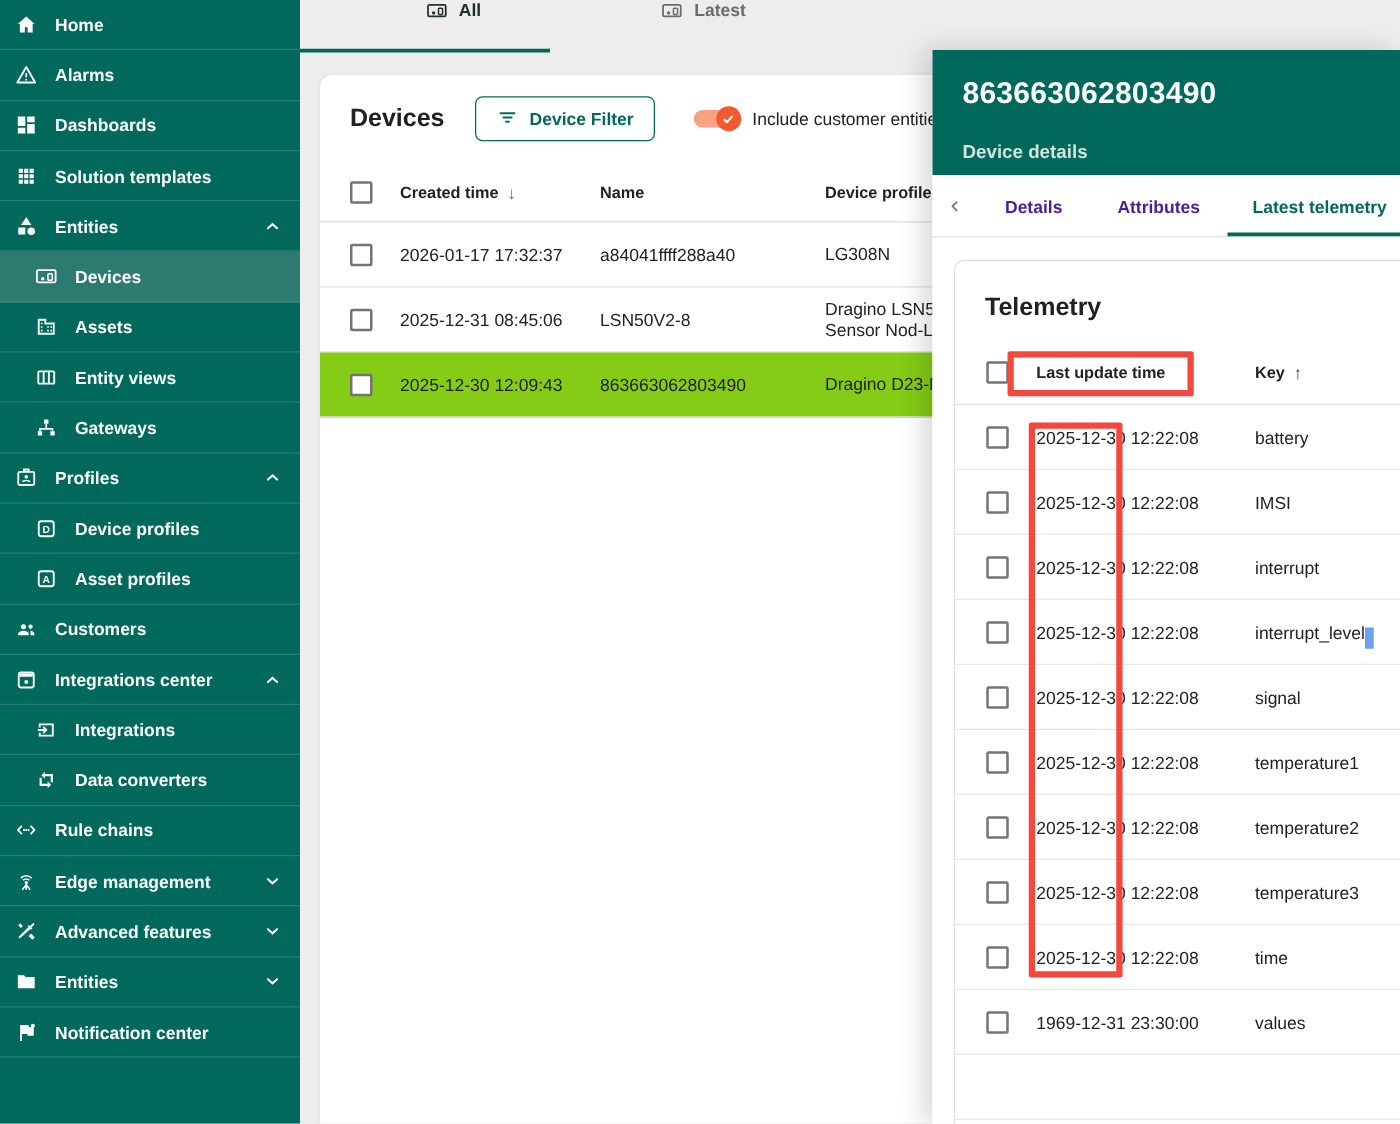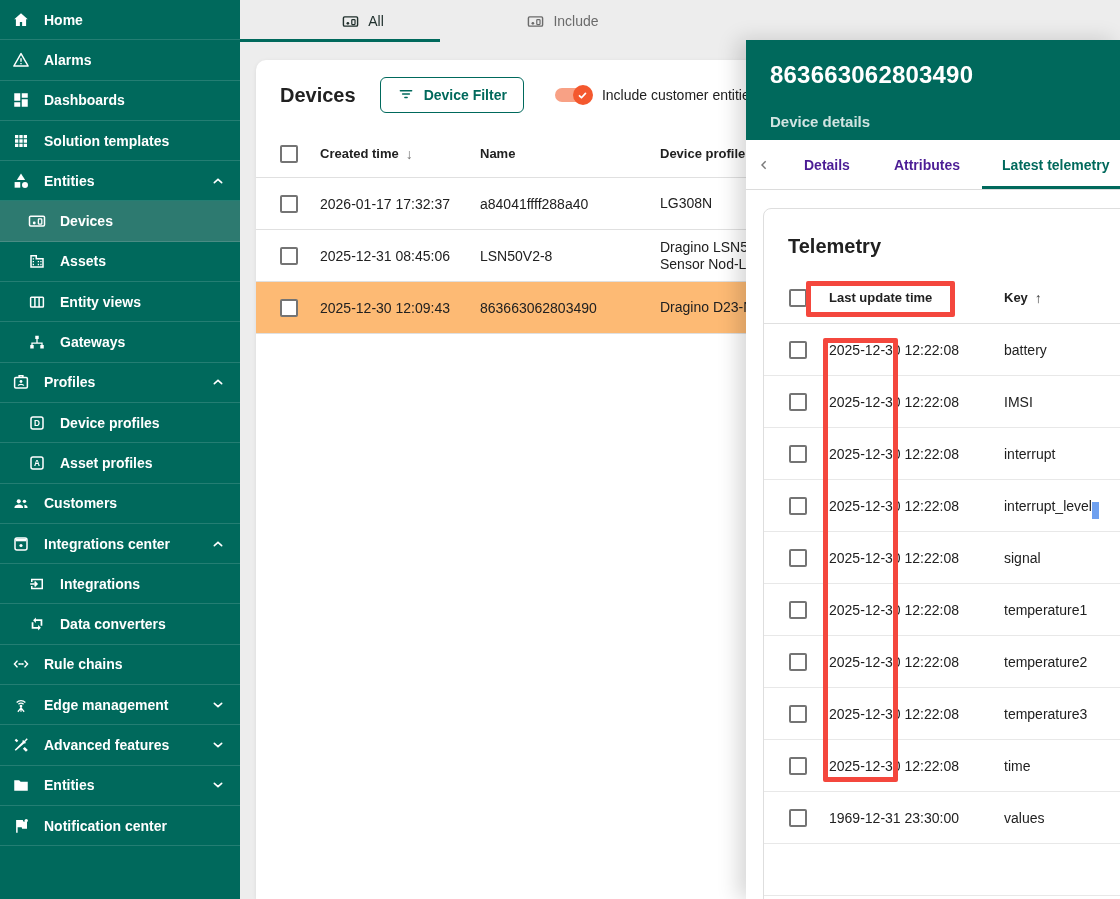--- a/index.html
+++ b/index.html
@@ -17,22 +17,22 @@
   .nav-item.active { background:#2d7a70; }
   .ic { width:18px; height:18px; flex:none; margin-right:2px; color:#fff; }
   .ic svg { width:100%; height:100%; display:block; }
   .nav-label { margin-left:12px; white-space:nowrap; }
   .chev { margin-left:auto; width:16px; height:16px; color:#fff; }
   .chev svg { width:100%; height:100%; display:block; }
 
   
   .main { position:absolute; left:240px; top:0; right:0; bottom:0; background:#ededed; }
   .tabbar { height:42px; display:flex; }
-  .tab { width:200px; display:flex; align-items:center; justify-content:center;
-    gap:9px; font-size:14px; font-weight:400; color:#6b6b6b; position:relative; cursor:pointer;padding-left:46px; }
+  .tab { width:200px; display:flex; justify-content:center;
+    gap:9px; font-size:14px; font-weight:700; color:#6b6b6b; position:relative; cursor:pointer;padding-left:46px; }
   .tab .tab-ic { width:17px; height:17px; }
   .tab .tab-ic svg { width:100%; height:100%; display:block; }
   .tab.active { color:#20302d; }
   .tab.active::after { content:""; position:absolute; left:0; right:0; bottom:0;
     height:3px; background:#00695c; }
 
   .card { position:absolute; left:16px; top:60px; right:0; bottom:0; background:#fff;
     border-top-left-radius:10px; box-shadow:0 1px 4px rgba(0,0,0,.08); }
   .card-head { display:flex; align-items:center; height:70px; padding-left:24px; }
   .page-title { font-size:20px; font-weight:600; color:#212121; }
@@ -49,21 +49,21 @@
   .switch .knob svg { width:13px; height:13px; }
   .toggle-label { margin-left:9px; font-size:14px; color:#212121; white-space:nowrap; }
 
   .cb { width:18px; height:18px; border:2px solid #747474; border-radius:2px;
     background:#fff; flex:none; cursor:pointer; }
 
   .thead, .trow { display:flex; align-items:center; padding-left:24px;
     border-bottom:1px solid #e0e0e0; }
   .thead { height:48px; font-size:13px; font-weight:700; color:#212121; }
   .trow { height:52px; font-size:14px; color:#212121; cursor:pointer; }
-  .trow.selected { background:#fdba74; }
+  .trow.selected { background:#84cc16; }
   .col-check { width:40px; display:flex; }
   .col-created { width:160px; display:flex; align-items:center; }
   .col-name { width:180px; }
   .col-profile { flex:1; line-height:17px; }
   .sort-down { color:#757575; font-size:14px; margin-left:7px; }
   .sort-up { color:#3c3c3c; font-size:14px; margin-left:7px; }
 
   
   .panel { position:absolute; left:746px; top:40px; width:374px; bottom:0;
     background:#fff; box-shadow:-8px 0 20px rgba(0,0,0,.16); z-index:5;
@@ -370,21 +370,21 @@
         <span>All</span>
       </div>
       <div class="tab">
         <span class="tab-ic">
             <svg viewBox="0 0 24 24">
               <rect x="2" y="5.5" width="20" height="13" rx="1.6" fill="none" stroke="currentColor" stroke-width="2"></rect>
               <circle cx="8.3" cy="14.6" r="1.9" fill="currentColor"></circle>
               <rect x="13.8" y="9.3" width="4.6" height="7" rx="1" fill="none" stroke="currentColor" stroke-width="1.7"></rect>
             </svg>
           </span>
-        <span>Include</span>
+        <span>Latest</span>
       </div>
     </div>
 
     <div class="card">
       <div class="card-head">
         <span class="page-title">Devices</span>
         <button class="filter-btn">
           <span><svg viewBox="0 0 24 24">
                 <path fill="none" stroke="currentColor" stroke-width="2" stroke-linecap="round" d="M4.5 7.5h15M7.5 12h9M10.5 16.5h3"></path>
               </svg></span>

